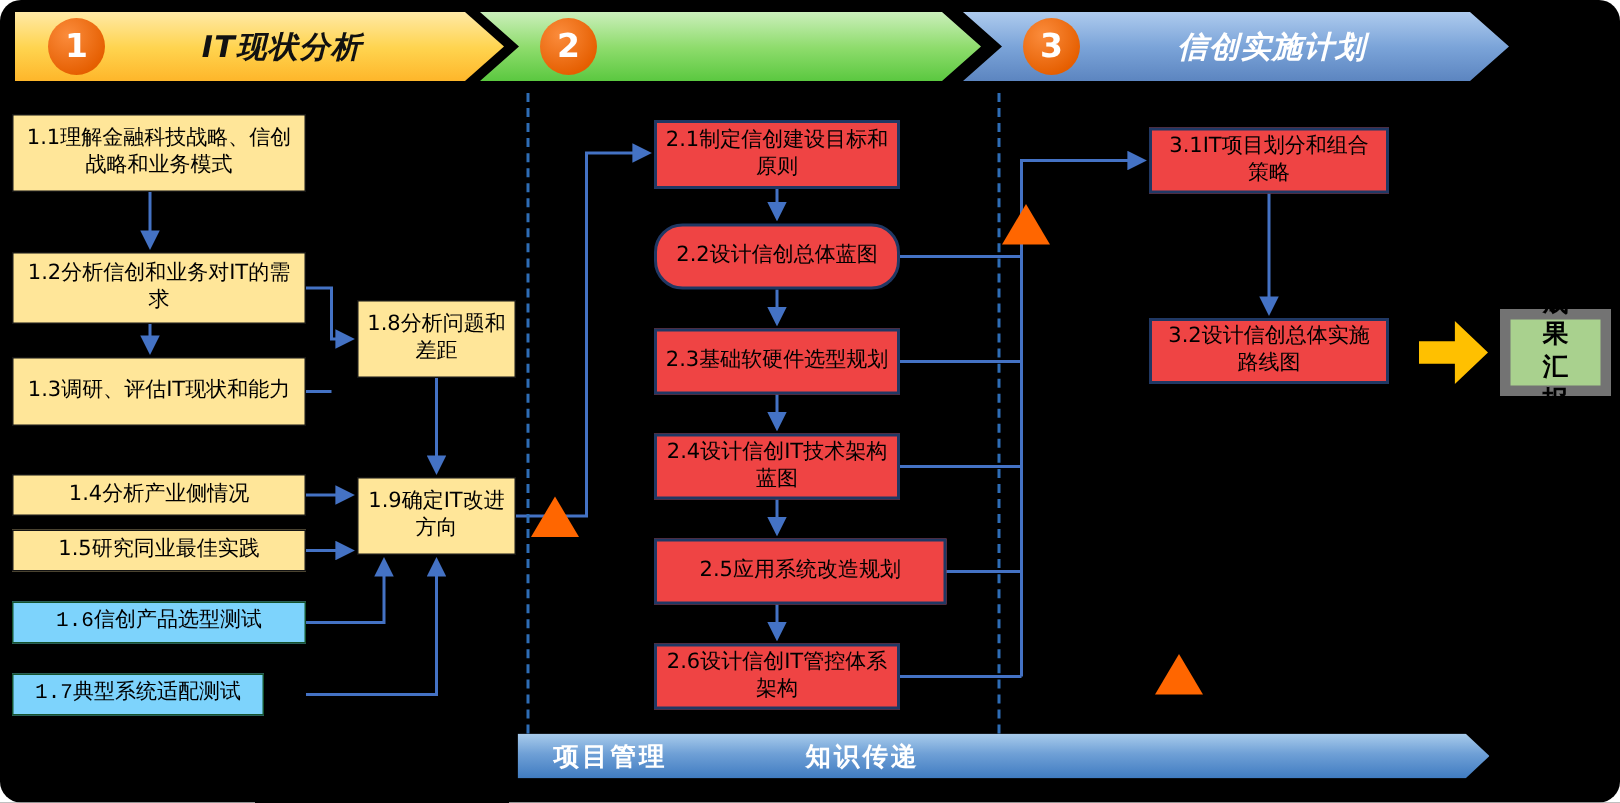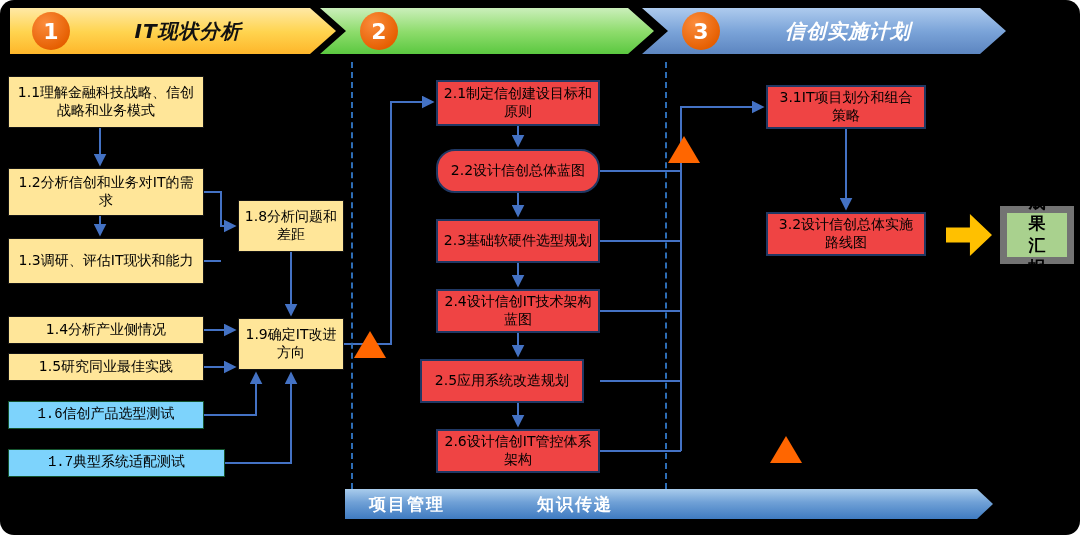--- a/index.html
+++ b/index.html
@@ -119,29 +119,29 @@
     <div class="badge">3</div>
     <div class="banner-title">信创实施计划</div>
   </div>
 
   <div class="box box-yellow" style="left:8px; top:76px; width:196px; height:52px;">1.1理解金融科技战略、信创战略和业务模式</div>
   <div class="box box-yellow" style="left:8px; top:168px; width:196px; height:48px;">1.2分析信创和业务对IT的需求</div>
   <div class="box box-yellow" style="left:8px; top:238px; width:196px; height:46px;">1.3调研、评估IT现状和能力</div>
   <div class="box box-yellow" style="left:8px; top:316px; width:196px; height:28px;">1.4分析产业侧情况</div>
   <div class="box box-yellow" style="left:8px; top:353px; width:196px; height:28px;">1.5研究同业最佳实践</div>
   <div class="box box-gold" style="left:8px; top:401px; width:196px; height:28px;">1.6信创产品选型测试</div>
-  <div class="box box-gold" style="left:8px; top:449px; width:217px; height:28px;">1.7典型系统适配测试</div>
+  <div class="box box-gold" style="left:8px; top:449px; width:168px; height:28px;">1.7典型系统适配测试</div>
   <div class="box box-yellow" style="left:238px; top:200px; width:106px; height:52px;">1.8分析问题和差距</div>
   <div class="box box-yellow" style="left:238px; top:318px; width:106px; height:52px;">1.9确定IT改进方向</div>
 
   <div class="box box-blue" style="left:436px; top:80px;  width:164px; height:46px;">2.1制定信创建设目标和原则</div>
   <div class="box box-blue" style="left:436px; top:149px; width:164px; height:44px;border-radius:19px;">2.2设计信创总体蓝图</div>
   <div class="box box-blue" style="left:436px; top:219px; width:164px; height:44px;">2.3基础软硬件选型规划</div>
   <div class="box box-blue" style="left:436px; top:289px; width:164px; height:44px;">2.4设计信创IT技术架构蓝图</div>
-  <div class="box box-blue" style="left:420px; top:359px; width:164px; height:44px;">2.5应用系统改造规划</div>
+  <div class="box box-blue" style="left:436px; top:359px; width:195px; height:44px;">2.5应用系统改造规划</div>
   <div class="box box-blue" style="left:436px; top:429px; width:164px; height:44px;">2.6设计信创IT管控体系架构</div>
 
   <div class="box box-blue" style="left:766px; top:85px;  width:160px; height:44px;">3.1IT项目划分和组合策略</div>
   <div class="box box-blue" style="left:766px; top:212px; width:160px; height:44px;">3.2设计信创总体实施路线图</div>
 
   <div class="triangle" style="left:354px; top:331px;"></div>
   <div class="triangle" style="left:668px; top:136px;"></div>
   <div class="triangle" style="left:770px; top:436px;"></div>
 
   <div class="block-arrow"></div>

